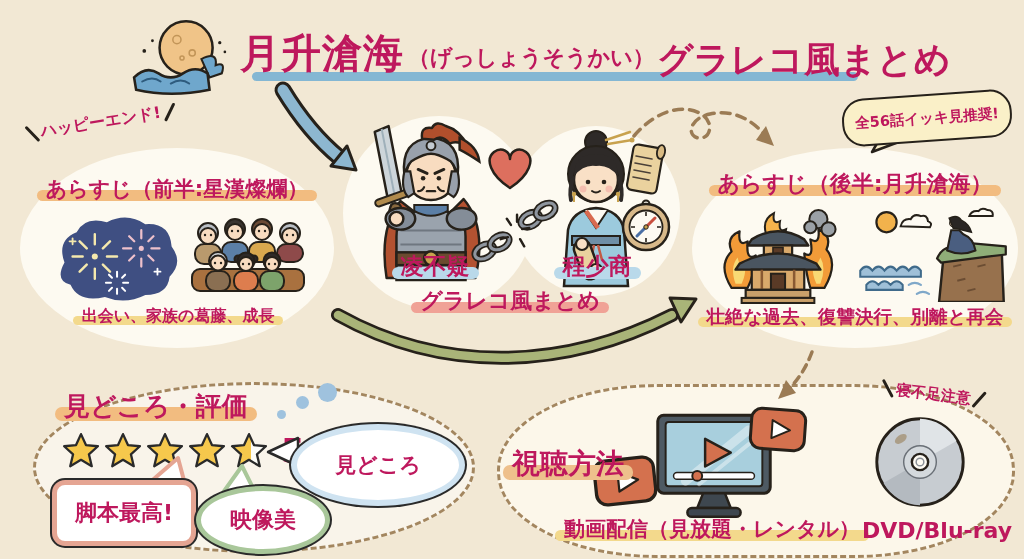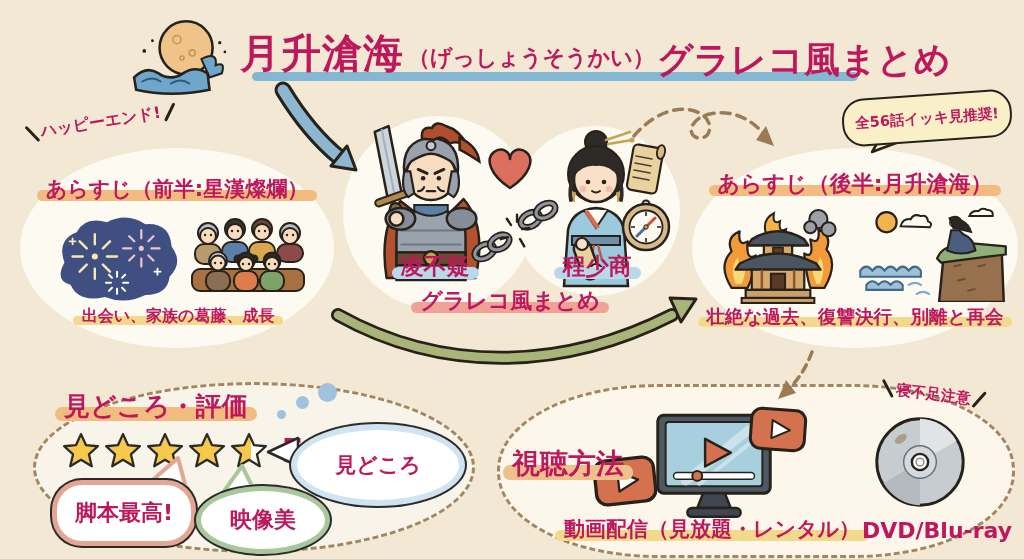--- a/index.html
+++ b/index.html
@@ -45,21 +45,21 @@
   .watch-blob{
     position:absolute;left:497px;top:384px;width:512px;height:168px;z-index:1;
     border:3px dashed #a3865f;border-radius:160px / 85px;background:#fcf7ea;
   }
 
   .bubble{
     position:absolute;z-index:5;background:#fff;display:flex;align-items:center;justify-content:center;
     font-weight:700;box-shadow:0 0 0 2px #2a2a2a;white-space:nowrap;
   }
   .bubble-blue{left:291px;top:424px;width:162px;height:70px;border-radius:50%;border:6px solid #cfe3f1;font-size:21px;}
-  .bubble-pink{left:52px;top:480px;width:134px;height:56px;border-radius:30px;border:5px solid #e5a593;font-size:22px;}
+  .bubble-pink{left:52px;top:480px;width:134px;height:56px;border-radius:13px;border:5px solid #e5a593;font-size:22px;}
   .bubble-green{left:196px;top:486px;width:124px;height:58px;border-radius:50%;border:5px solid #a9c79a;font-size:22px;}
 
   .dot{position:absolute;border-radius:50%;background:#9fc2de;z-index:3;}
 
   .stars-row{position:absolute;left:62px;top:431px;z-index:3;display:flex;align-items:center;gap:4px;}
   .rating-num{font-size:34px;font-weight:700;margin-left:9px;}
 
   .overlay{position:absolute;left:0;top:0;z-index:4;pointer-events:none;}
 </style>
 </head>

